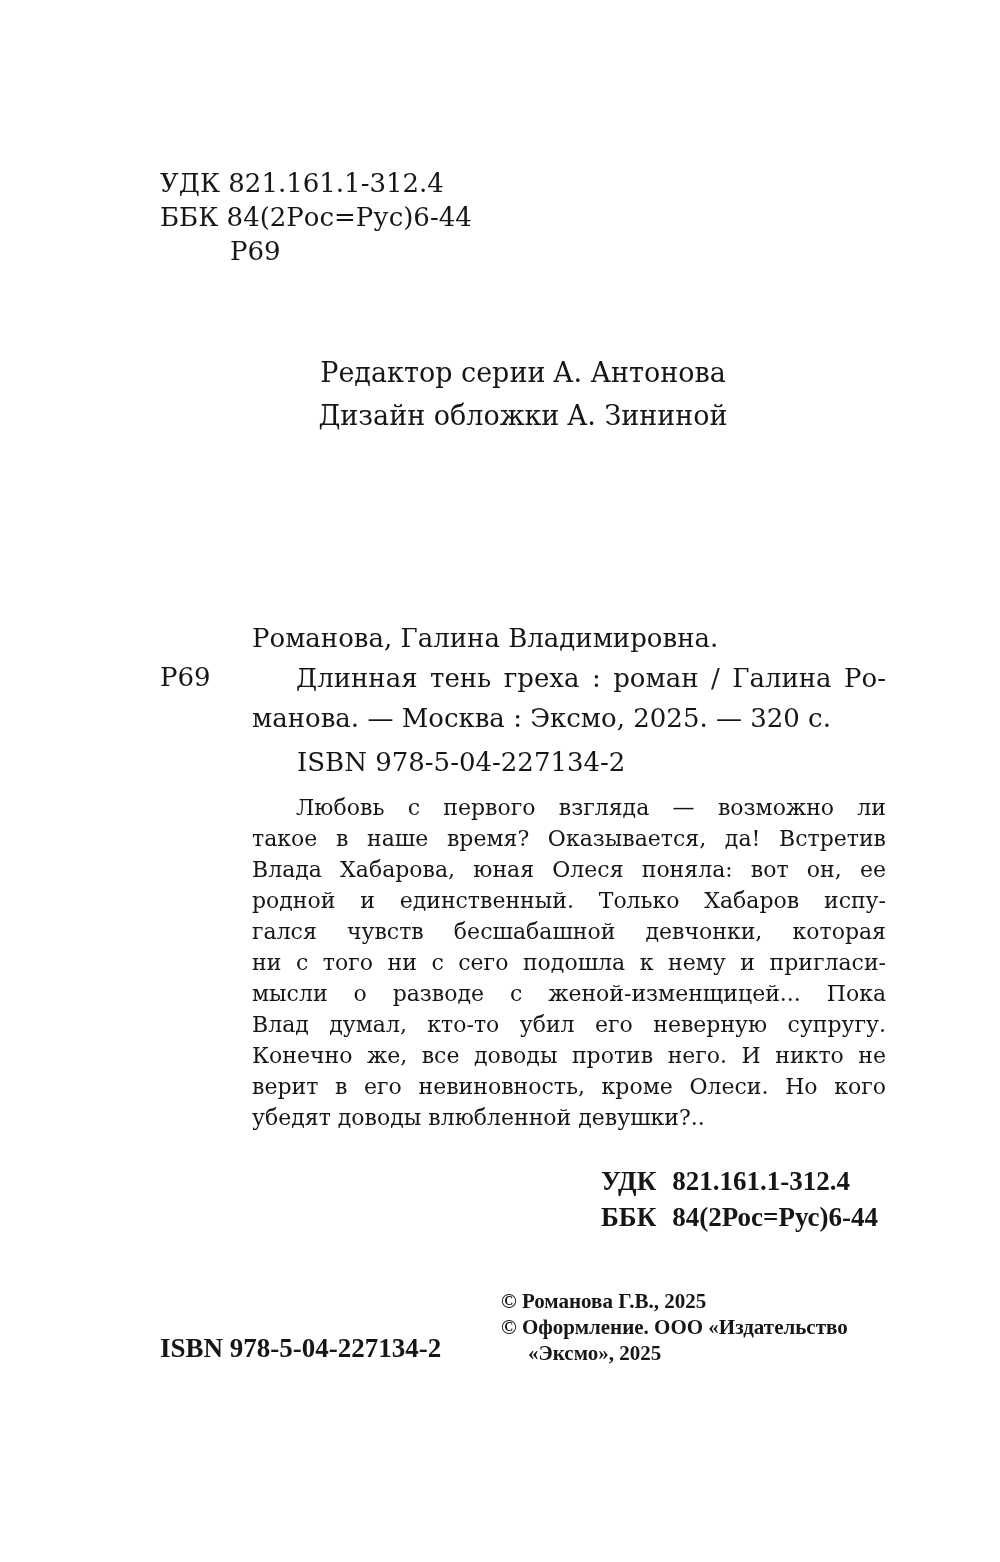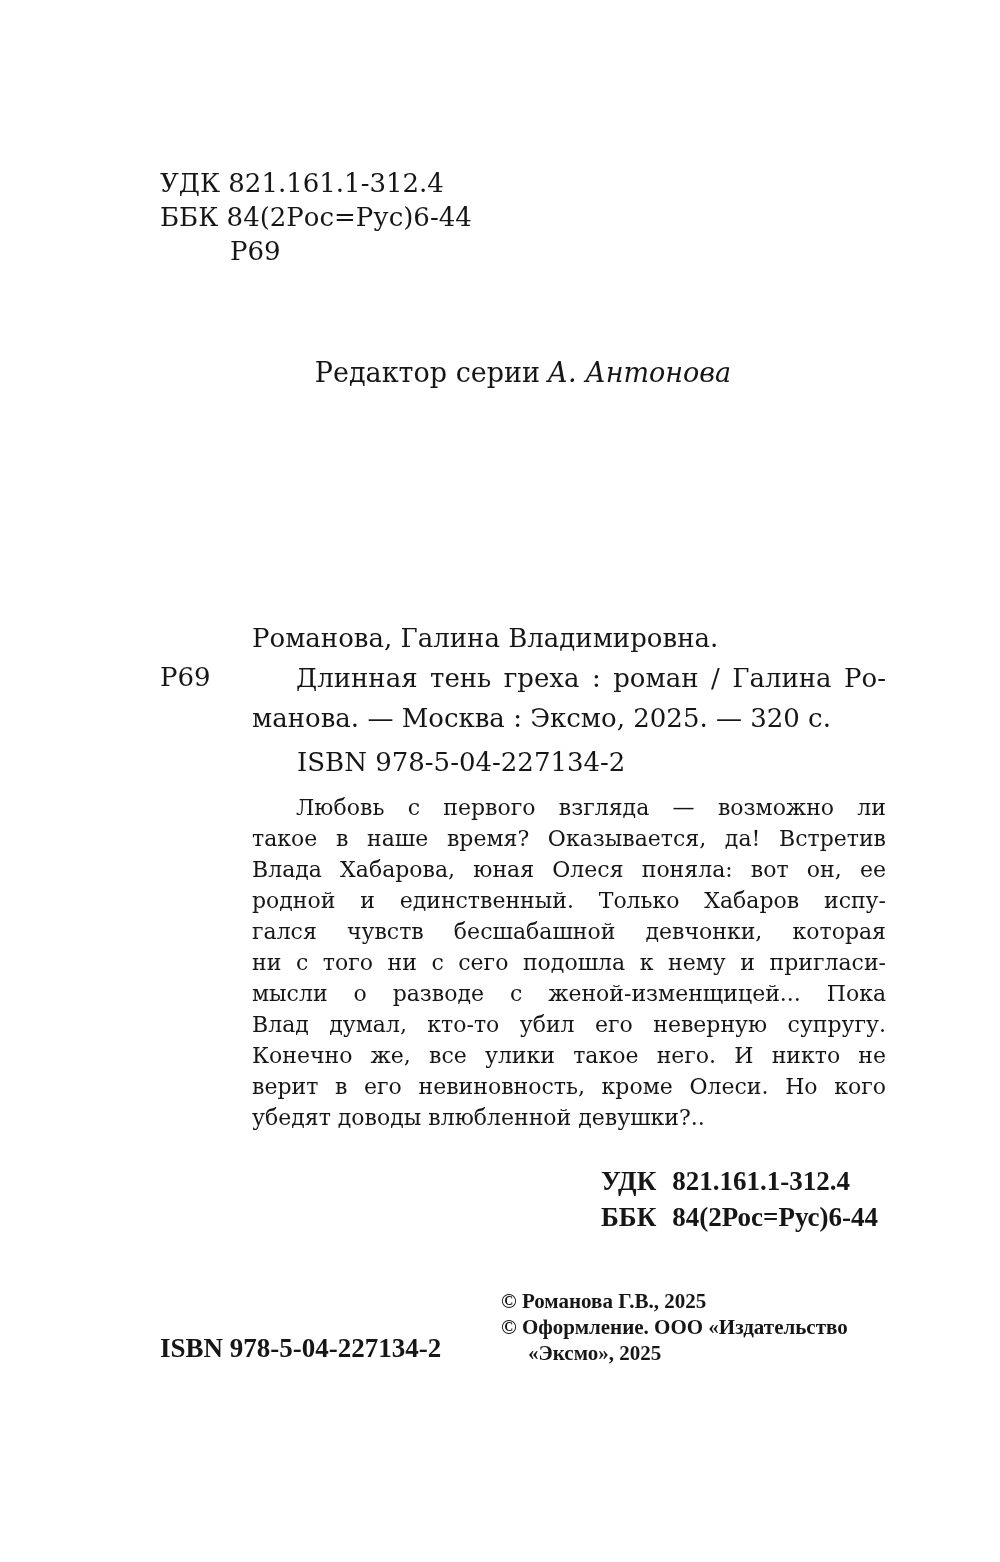--- a/index.html
+++ b/index.html
@@ -31,21 +31,21 @@
   .credits {
     left: 160px;
     top: 356px;
     width: 726px;
     text-align: center;
     font-size: 27px;
     line-height: 34px;
     white-space: nowrap;
   }
   .credits .credit-line + .credit-line { margin-top: 9px; }
-  .credits .name { font-style: italic; margin-left: 0.28em; }
+  .credits .name { margin-left: 0.28em; }
 
   
   .catalog {
     left: 252px;
     top: 618px;
     width: 634px;
     font-size: 26px;
     line-height: 40px;
   }
   .bib-heading {
@@ -115,39 +115,42 @@
 <div class="abs top-block">
   <div>УДК 821.161.1-312.4</div>
   <div>ББК 84(2Рос=Рус)6-44</div>
   <div class="code-line">Р69</div>
 </div>
 
 <div class="abs credits">
   <div class="credit-line">
     <span>Редактор серии</span><span class="name">А. Антонова</span>
   </div>
+  <div class="credit-line">
+    <span>Дизайн обложки</span><span class="name">А. Зининой</span>
+  </div>
 </div>
 
 <div class="abs catalog">
   <div class="margin-code">Р69</div>
   <div class="bib-heading">Романова, Галина Владимировна.</div>
   <div class="jline indent">Длинная тень греха : роман / Галина Ро-</div>
   <div>манова. — Москва : Эксмо, 2025. — 320 с.</div>
   <div class="bib-isbn">ISBN 978-5-04-227134-2</div>
 
   <div class="annotation">
     <div class="jline indent">Любовь с первого взгляда — возможно ли</div>
     <div class="jline">такое в наше время? Оказывается, да! Встретив</div>
     <div class="jline">Влада Хабарова, юная Олеся поняла: вот он, ее</div>
     <div class="jline">родной и единственный. Только Хабаров испу-</div>
     <div class="jline">гался чувств бесшабашной девчонки, которая</div>
     <div class="jline">ни с того ни с сего подошла к нему и пригласи-</div>
     <div class="jline">мысли о разводе с женой-изменщицей... Пока</div>
     <div class="jline">Влад думал, кто-то убил его неверную супругу.</div>
-    <div class="jline">Конечно же, все улики такое него. И никто не</div>
+    <div class="jline">Конечно же, все доводы против него. И никто не</div>
     <div class="jline">верит в его невиновность, кроме Олеси. Но кого</div>
     <div>убедят доводы влюбленной девушки?..</div>
   </div>
 </div>
 
 <div class="abs udc-footer">
   <div>
     <span>УДК</span><span class="value">821.161.1-312.4</span>
   </div>
   <div>

